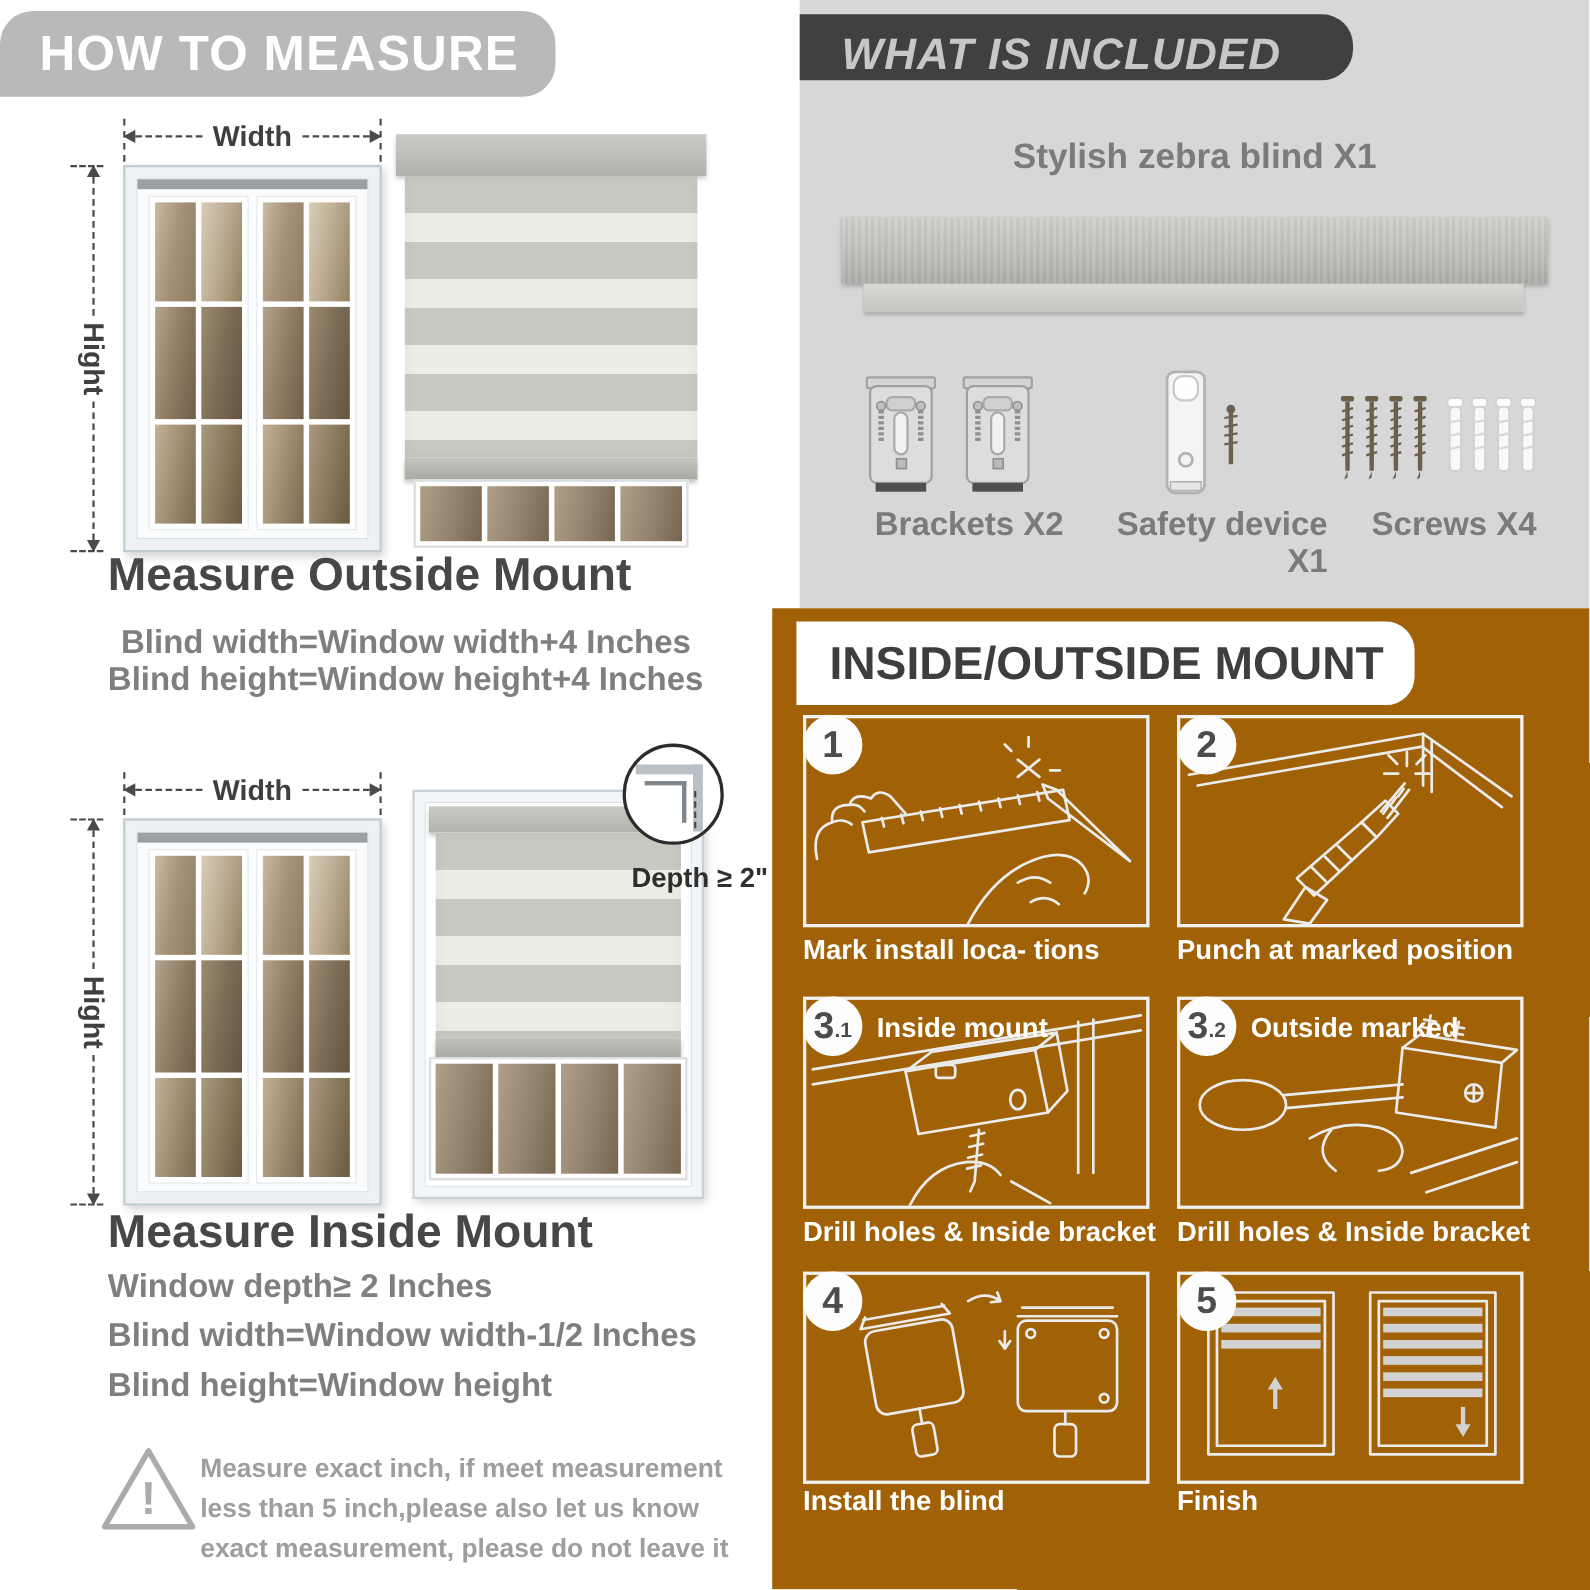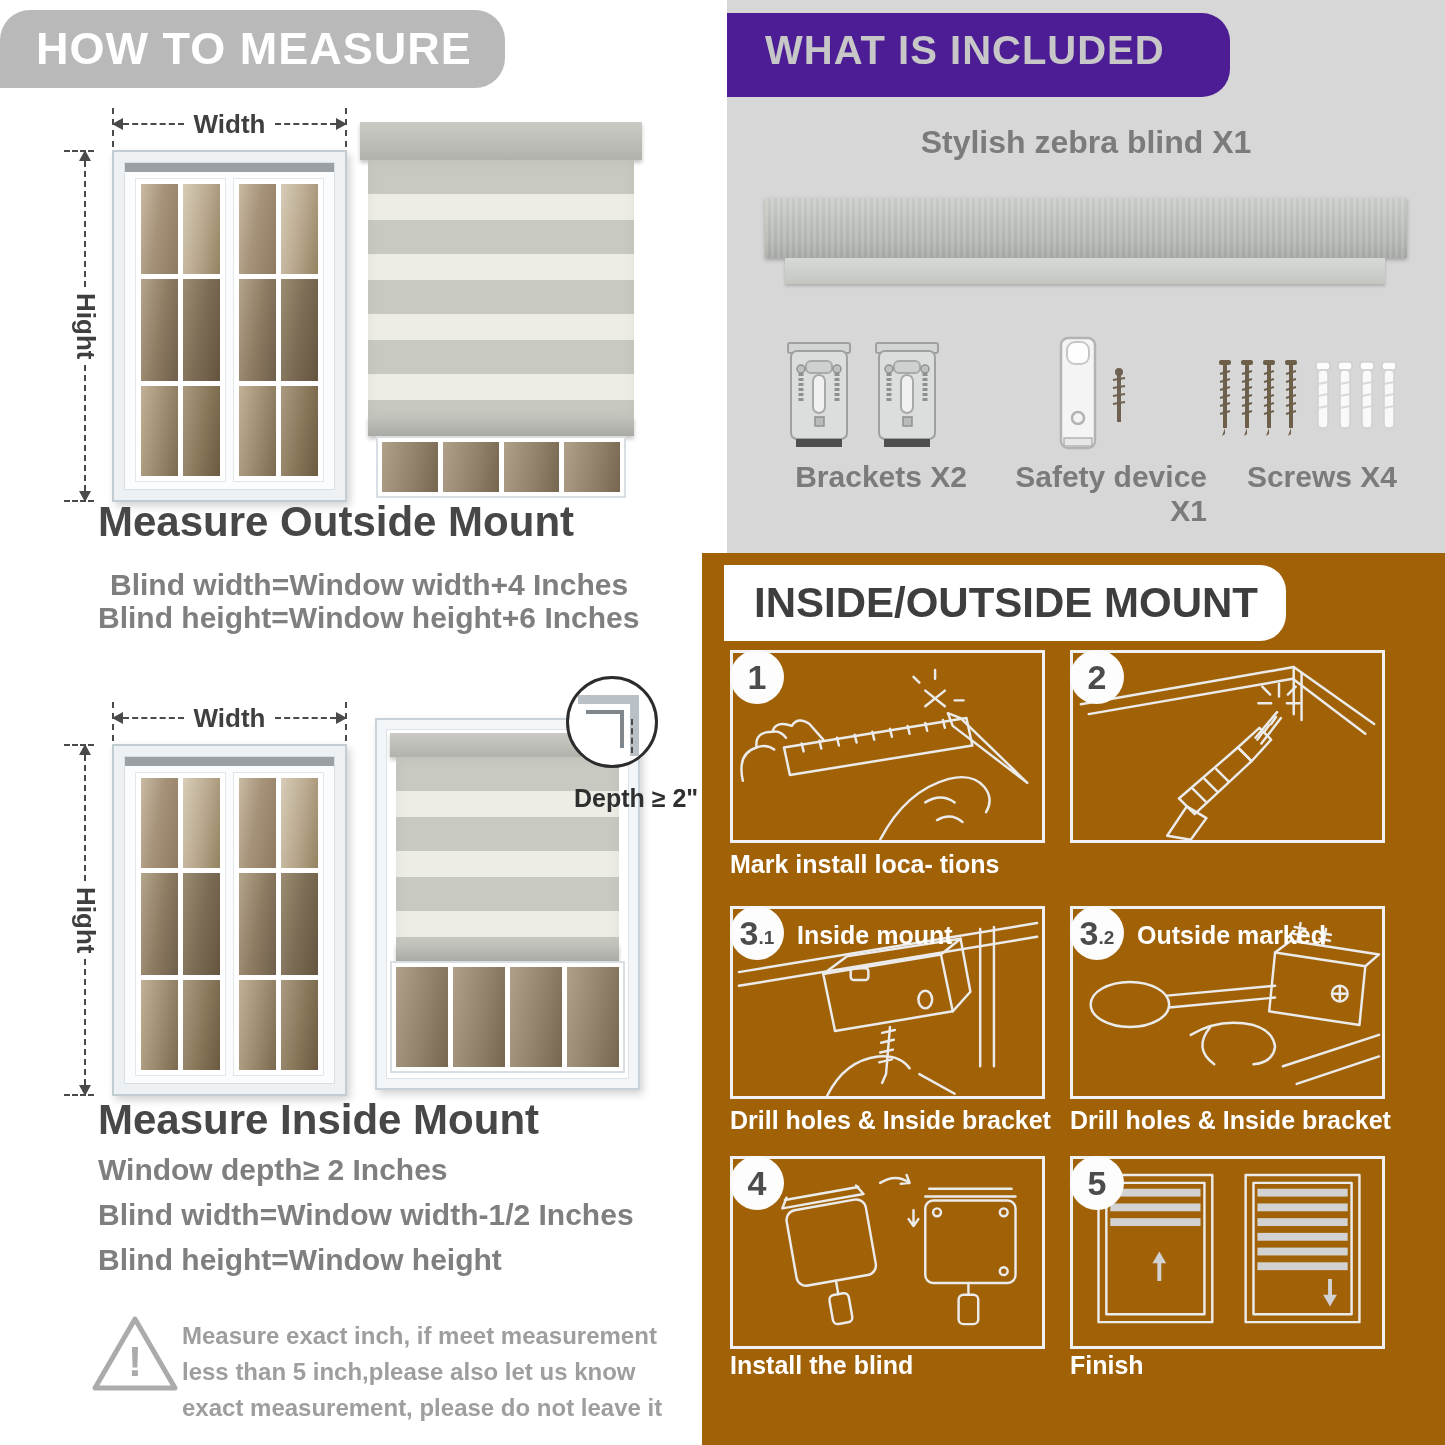--- a/index.html
+++ b/index.html
@@ -4,23 +4,23 @@
 <style>
   html,body{margin:0;padding:0;background:#ffffff;}
   body{font-family:"Liberation Sans",sans-serif;}
   .canvas{position:relative;width:1445px;height:1445px;background:#ffffff;overflow:hidden;}
   .abs{position:absolute;}
 
   
   .banner-left{left:0;top:10px;width:505px;height:78px;background:#b9b9b9;
     border-radius:30px 30px 30px 0;color:#ffffff;font-size:45px;font-weight:bold;
     line-height:78px;padding-left:36px;box-sizing:border-box;letter-spacing:1px;}
-  .banner-included{left:0;top:13px;width:503px;height:84px;background:#4c1d95;
+  .banner-included{left:0;top:13px;width:503px;height:60px;background:#404040;
     border-radius:0 28px 28px 0;color:#c7c7c7;font-size:40px;font-weight:bold;
-    line-height:75px;padding-left:38px;box-sizing:border-box;letter-spacing:1px;}
+    line-height:75px;padding-left:38px;box-sizing:border-box;letter-spacing:1px;font-style:italic;}
   .banner-mount{left:22px;top:12px;width:562px;height:76px;background:#ffffff;
     border-radius:0 26px 26px 0;color:#3e3e3e;font-size:42px;font-weight:bold;
     line-height:76px;padding-left:30px;box-sizing:border-box;}
 
   
   .m-title{font-size:42px;font-weight:bold;color:#474747;left:98px;}
   .m-line{font-size:30px;font-weight:bold;color:#7f7f7f;left:98px;}
   .warn-text{font-size:24px;font-weight:bold;color:#9e9e9e;line-height:36px;left:182px;top:1318px;width:490px;}
 
   
@@ -149,21 +149,21 @@
       <div class="abs under-window" style="left:16px;top:324px;width:250px;height:62px;">
         <div class="under-pane"></div>
           <div class="under-pane"></div>
           <div class="under-pane"></div>
           <div class="under-pane"></div>
       </div>
     </div>
 
     <h2 class="abs m-title" style="top:498px;margin:0;">Measure Outside Mount</h2>
     <p class="abs m-line" style="top:556px;margin:12px;">Blind width=Window width+4 Inches</p>
-    <p class="abs m-line" style="top:601px;margin:0;">Blind height=Window height+6 Inches</p>
+    <p class="abs m-line" style="top:601px;margin:0;">Blind height=Window height+4 Inches</p>
 
     <div class="abs" style="left:60px;top:702px;width:295px;height:400px;">
       <div class="abs harrow" style="left:52px;top:6px;width:235px;">
         <span class="tri-l"></span>
         <span class="hdash"></span>
         <span class="lab">Width</span>
         <span class="hdash"></span>
         <span class="tri-r"></span>
       </div>
       <div class="abs guide-v" style="left:52px;top:0;"></div>
@@ -344,20 +344,21 @@
           <path d="M210 44 v-13 M202 51 h-13 M218 51 h13 M201 42 l-8 -8 M219 42 l8 -8"></path>
           <path d="M186 86 L208 60 M192 92 L212 66"></path>
           <path d="M188 88 l5 -7 M195 80 l5 -7 M202 72 l5 -7"></path>
           <polygon points="168,96 190,76 202,88 182,110"></polygon>
           <polygon points="108,148 168,96 182,110 124,164"></polygon>
           <path d="M122 138 l13 13 M134 128 l13 13 M146 118 l13 13"></path>
           <polygon points="116,156 96,186 120,190 136,168"></polygon>
         </g>
       </svg>
     </figure>
+    <figcaption class="abs caption" style="left:368px;top:297px;">Punch at  marked position</figcaption>
 
     <figure class="abs step" style="left:28px;top:353px;margin:0;">
       <span class="badge">
           <span>3</span>
           <span class="sub">.1</span>
         </span>
       <span class="step-label">Inside mount</span>
       <svg width="309" height="187" viewBox="0 0 315 190">
         <g class="ln">
           <path d="M6 64 L310 14 M6 78 L310 28"></path>

